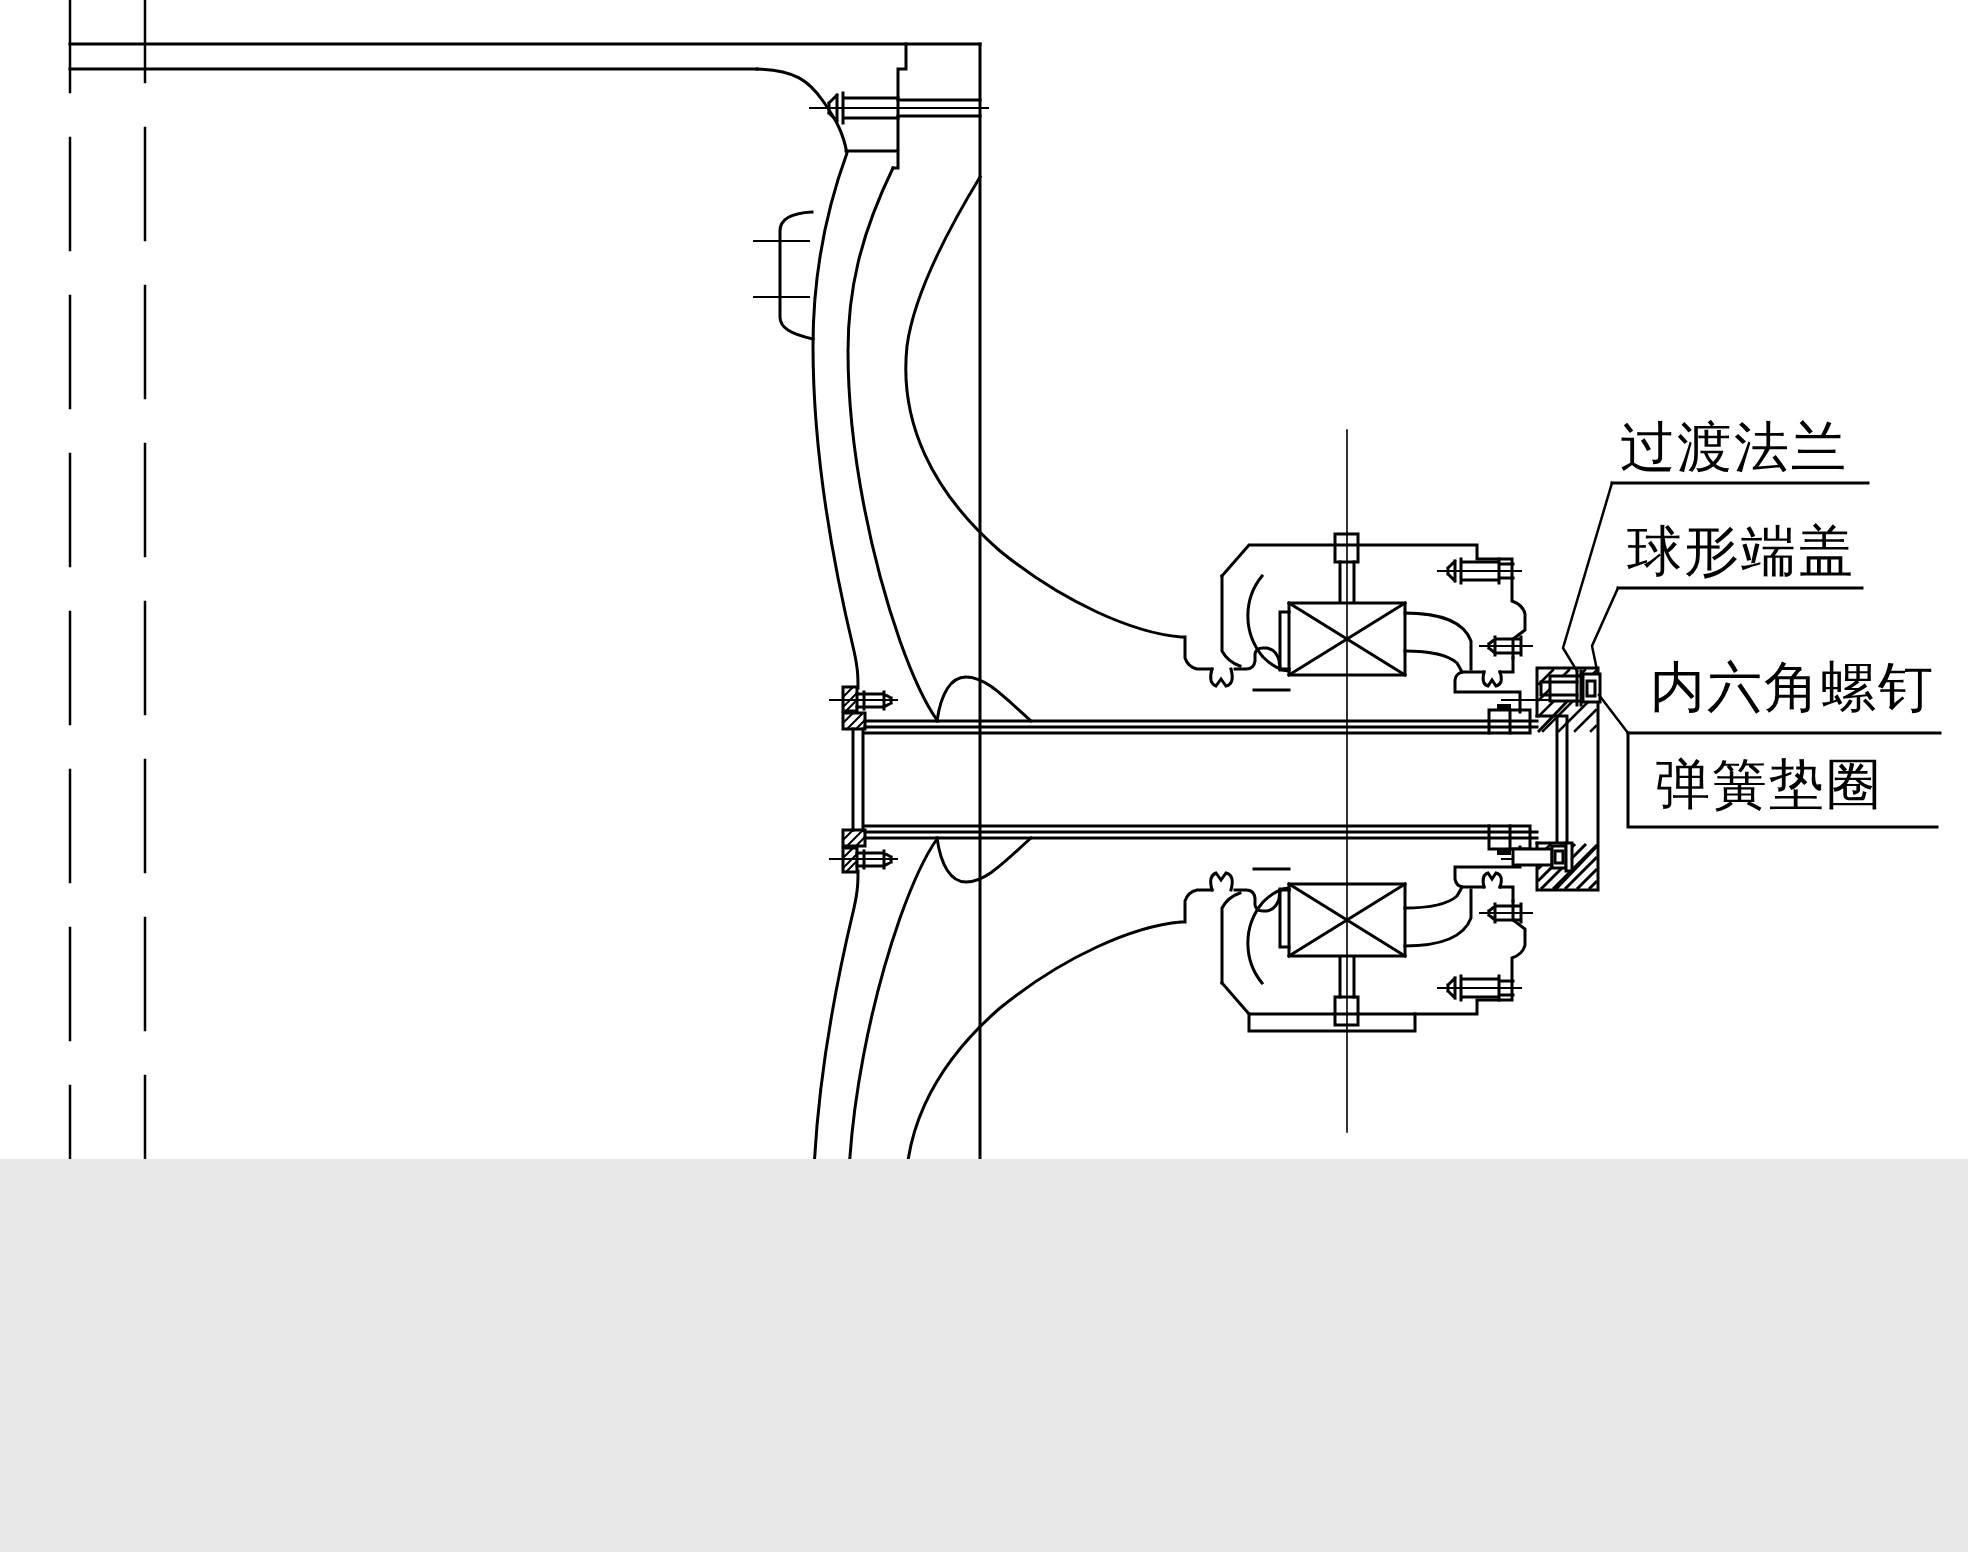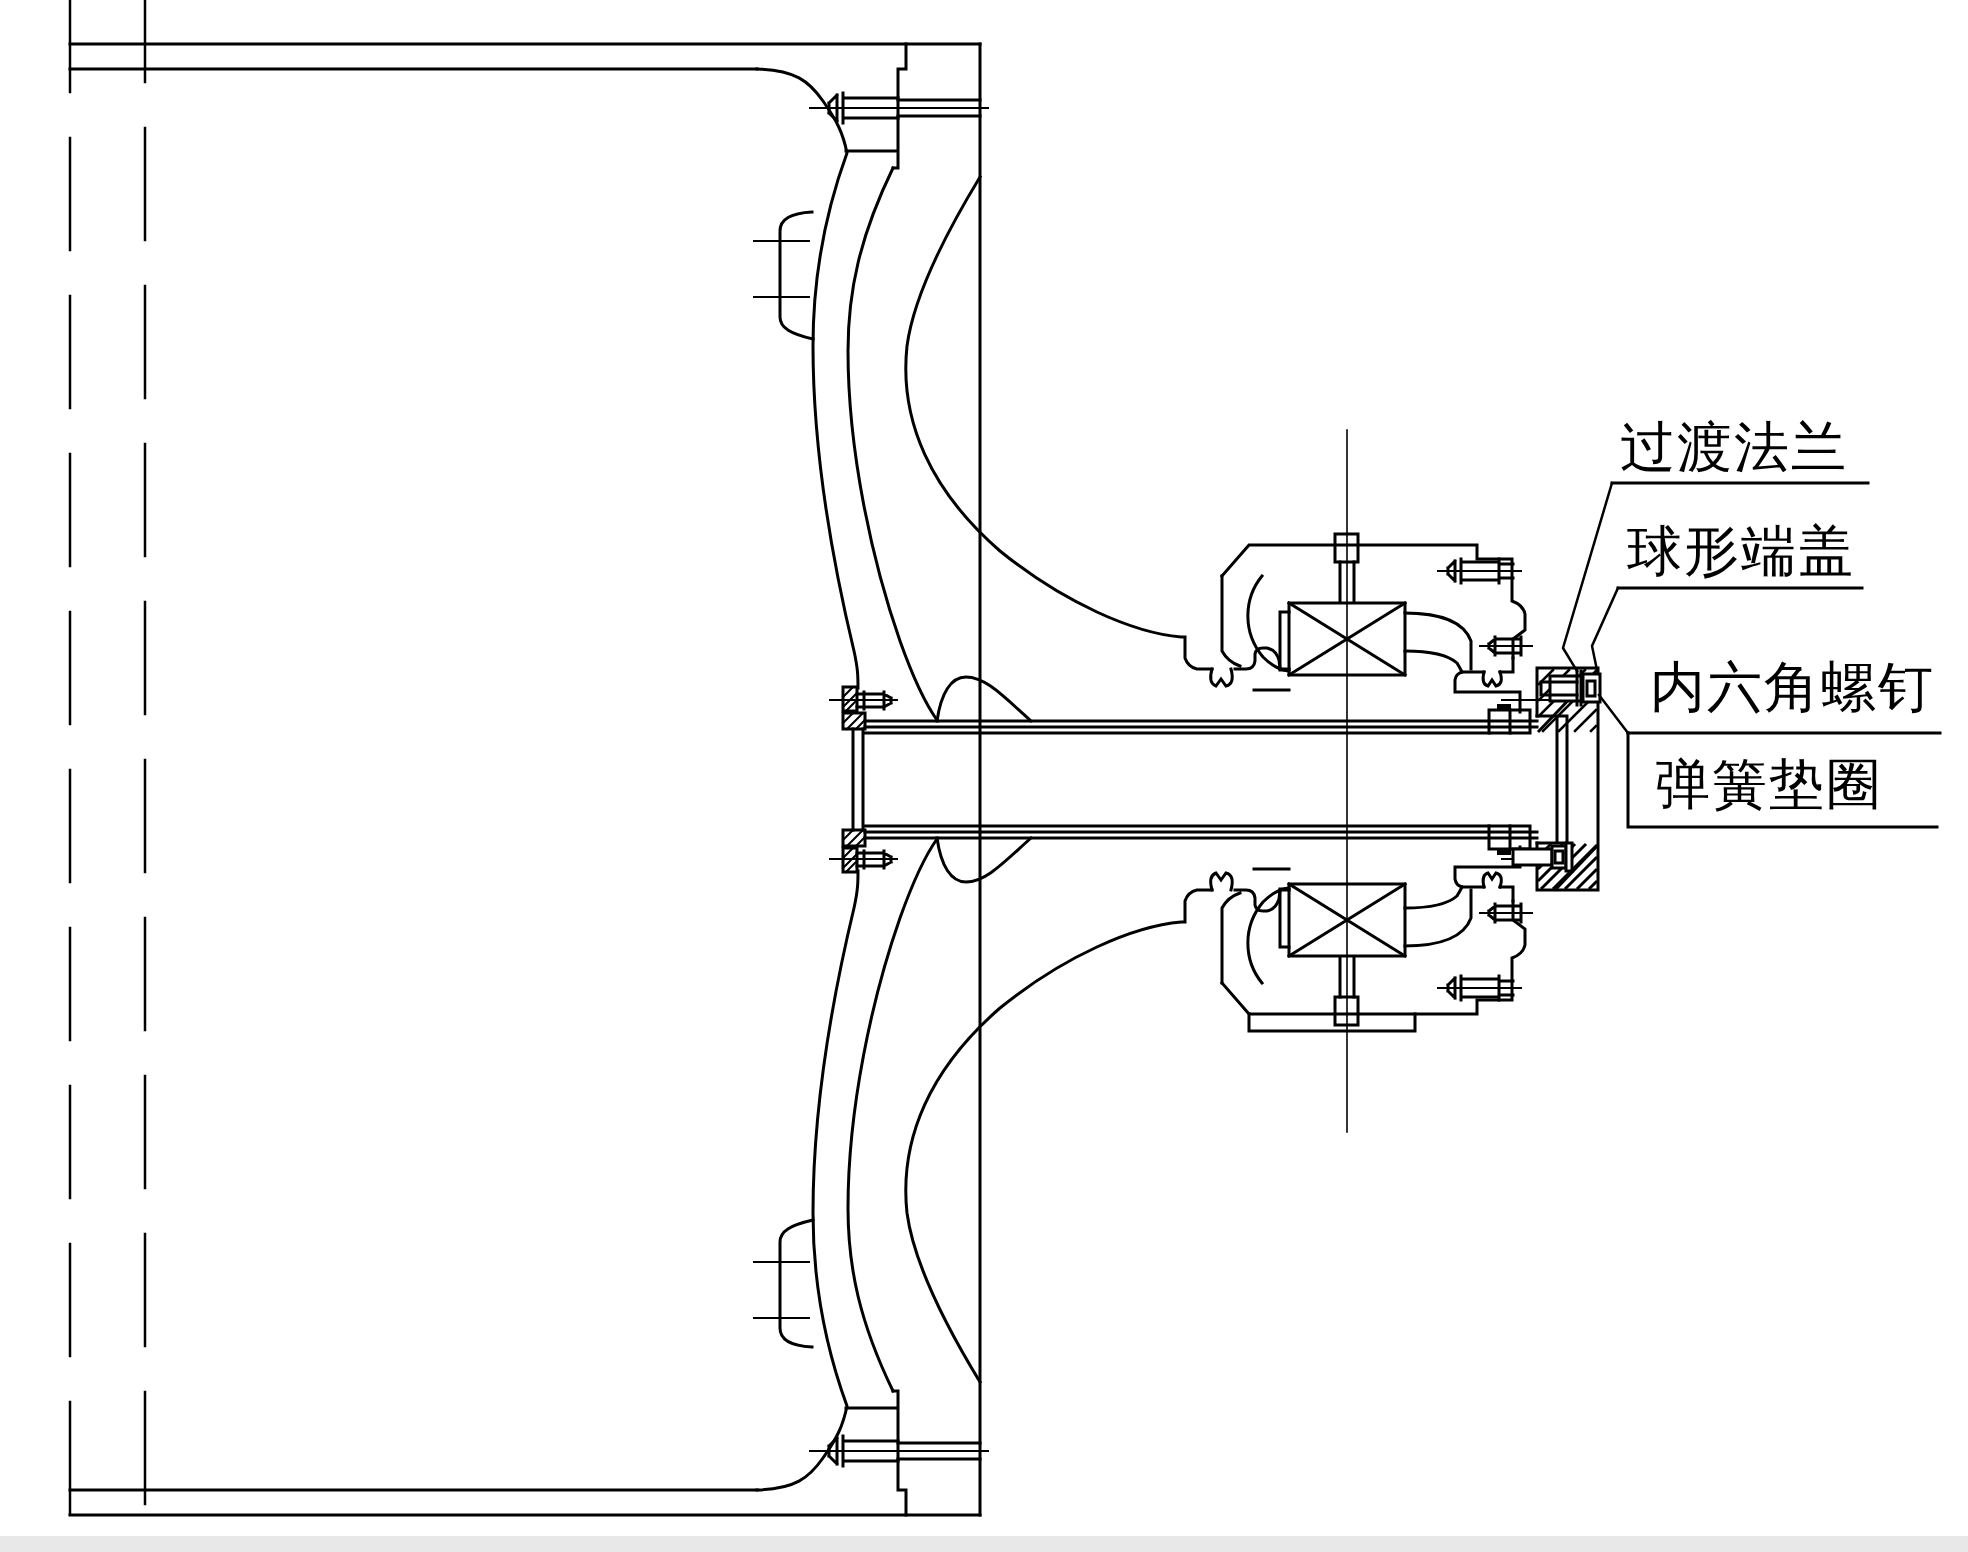--- a/index.html
+++ b/index.html
@@ -2,21 +2,21 @@
 <html style="--line: #000000; --background: #ffffff;"><head>
 <meta charset="utf-8">
 <style>
   html,body{margin:0;padding:0;}
   body{
     background:#e8e8e8;
     font-family:"Liberation Serif", serif;
   }
   .stage{
     position:relative;
-    width:1968px;height:1536px;
+    width:1968px;height:1159px;
     margin:0 auto;
     background:var(--background,#ffffff);
     color:var(--line,#000000);
     overflow:hidden;
   }
   svg{display:block;width:1968px;height:1552px;}
   text.part-label{
     font-family:"Liberation Serif","DejaVu Serif",serif;
     font-size:55px;
     letter-spacing:2px;

